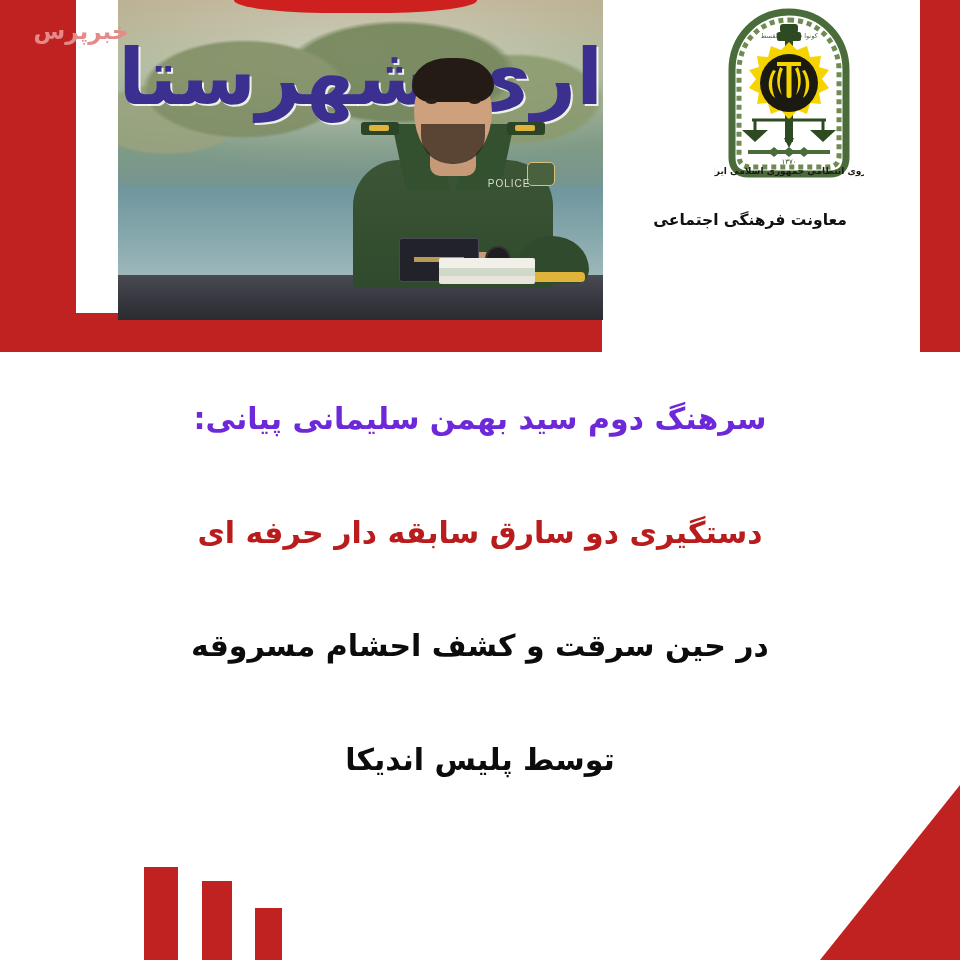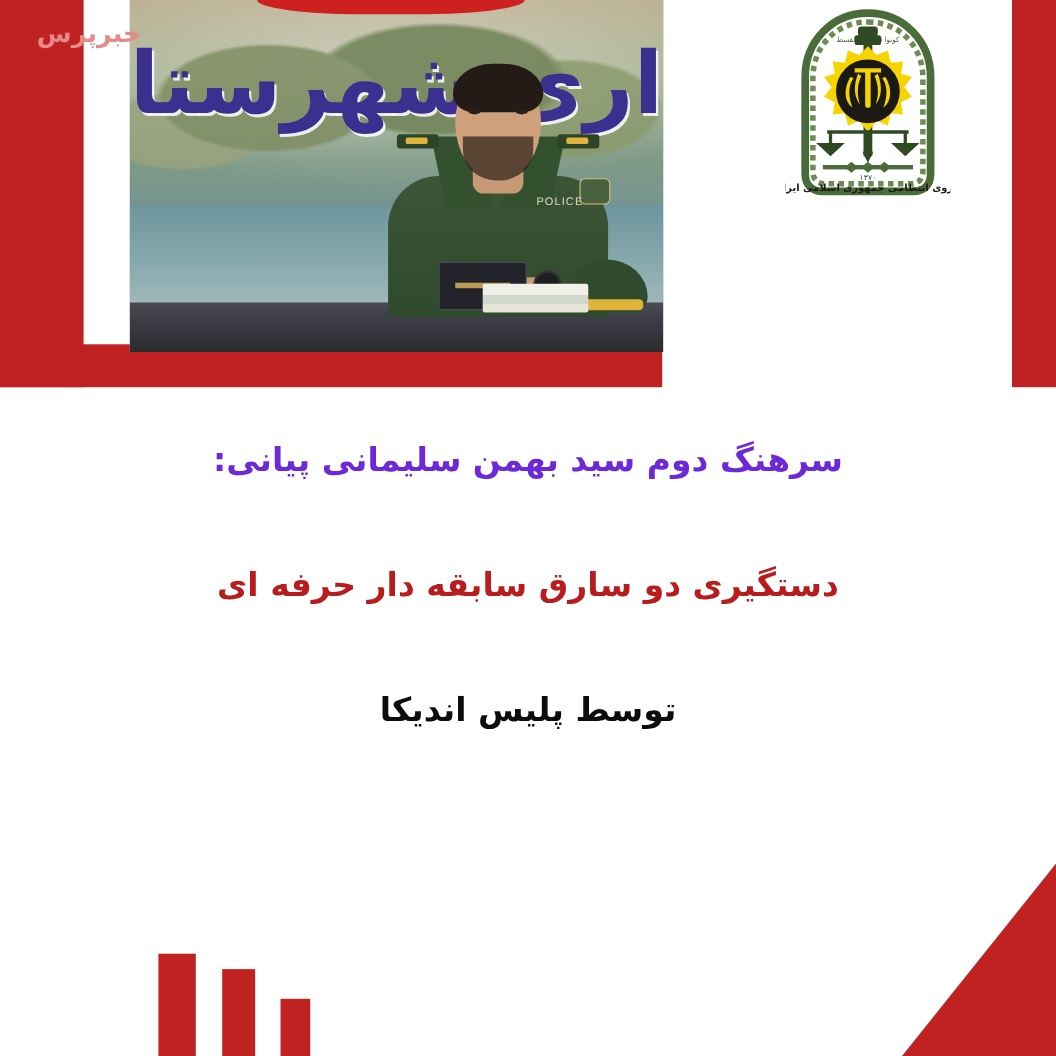--- a/index.html
+++ b/index.html
@@ -408,25 +408,27 @@
         <polygon points="75,139 81,144 75,149 69,144"></polygon>
         <polygon points="90,139 96,144 90,149 84,144"></polygon>
       </g>
       <text x="75" y="156" text-anchor="middle" font-size="7" fill="#2E4A22" font-family="'DejaVu Sans', sans-serif">۱۳۷۰</text>
       <text x="75" y="166" text-anchor="middle" font-size="9" fill="#1A1A12" font-weight="bold" font-family="'DejaVu Sans', sans-serif" direction="rtl">نیروی انتظامی جمهوری اسلامی ایران</text>
       <text x="75" y="30" text-anchor="middle" font-size="6.5" fill="#2E4A22" font-family="'DejaVu Sans', sans-serif" direction="rtl" opacity="0.85">کونوا قوامین بالقسط</text>
     </svg>
   </div>
 
   <div class="header-text">
+    <div class="hline">معاونت فرهنگی اجتماعی</div>
   </div>
 
   <div class="body-text">
     <div class="bline" style="color: #6d28d9;">سرهنگ دوم سید بهمن سلیمانی پیانی:</div>
     <div class="bline" style="color: #b91c1c;">دستگیری دو سارق سابقه دار حرفه ای</div>
+    <div class="bline" style="color: rgb(12, 12, 12);">در حین سرقت و کشف احشام مسروقه</div>
     <div class="bline" style="color: rgb(12, 12, 12);">توسط پلیس اندیکا</div>
   </div>
 
   <div class="bar-chart">
     <div class="bar b1"></div>
     <div class="bar b2"></div>
     <div class="bar b3"></div>
   </div>
   <div class="red-triangle"></div>
 

